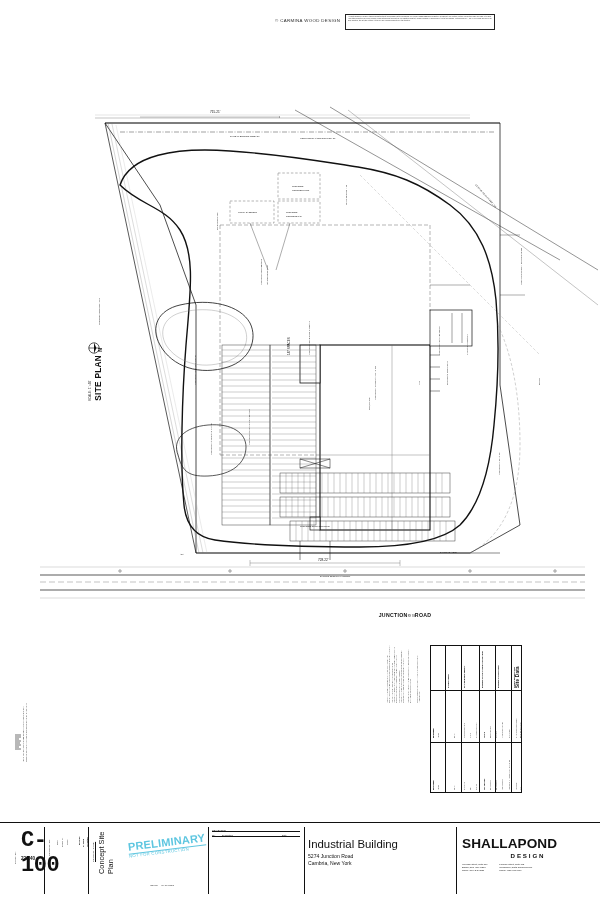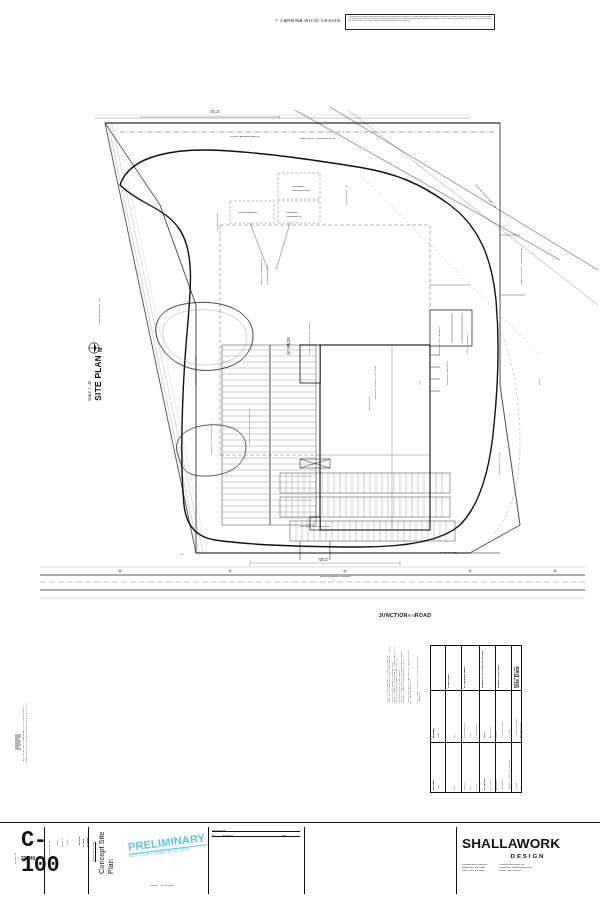--- a/index.html
+++ b/index.html
@@ -660,23 +660,30 @@
   <div class="abs" id="tb-rev">
     <div class="rt">REVISIONS:</div>
     <div class="topline"></div>
     <div class="hdr">
       <div class="c1">No.</div>
       <div class="c2">Description</div>
       <div class="c3">Date</div>
     </div>
   </div>
 
+  <div class="abs" id="tb-proj">
+    <div class="pn">Industrial Building</div>
+    <div class="ad">
+      <div>5274 Junction Road</div>
+      <div>Cambria, New York</div>
+    </div>
+  </div>
 
   <div class="abs" id="tb-firm">
-    <div class="l1"><span>SHALL</span><span>A</span><span>WORK</span></div>
+    <div class="l1"><span>SHALL</span><span>A</span><span>POND</span></div>
     <div class="l2">DESIGN</div>
     <div class="offices">
       <div class="o">
         <div>487 Main Street, Suite 500</div>
         <div>Buffalo, New York 14203</div>
         <div>Phone: (716) 842-3583</div>
       </div>
       <div class="o">
         <div>111 Dale Street, Suite 102</div>
         <div>Greensboro, North Carolina 27406</div>

